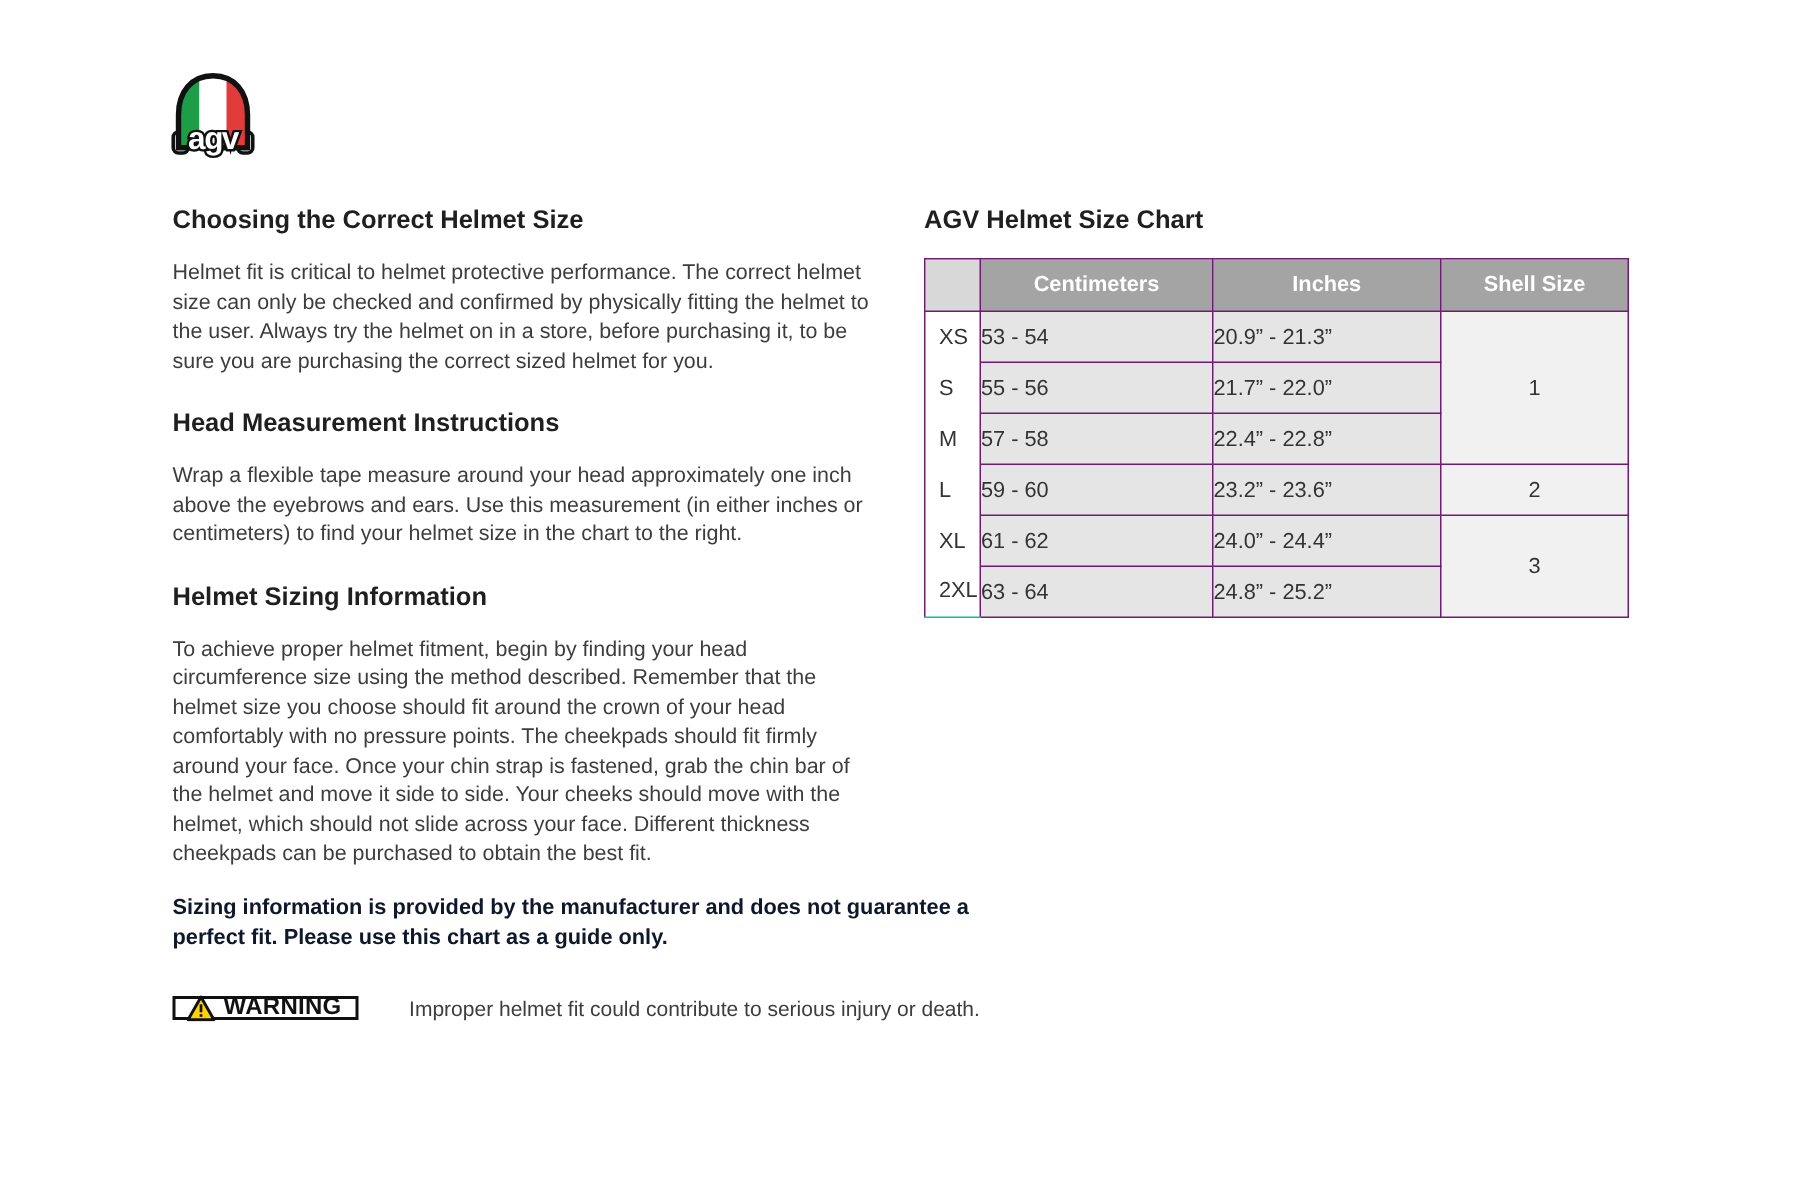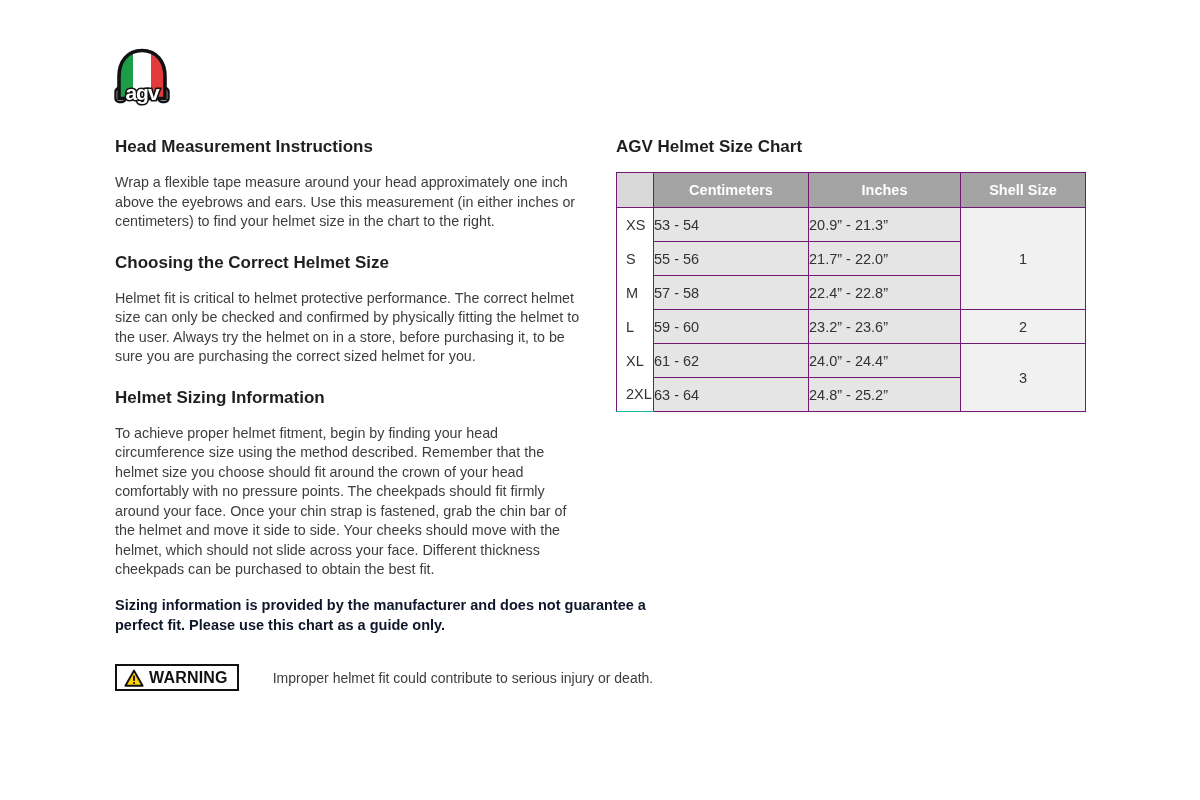--- a/index.html
+++ b/index.html
@@ -10,21 +10,21 @@
 
   .left-col { position:absolute; left:115px; top:136px; width:471px; }
   .section h2 { font-size:17px; line-height:21px; font-weight:700; color:#1f1f1f; margin:0 0 16px 0; }
   .section p  { font-size:14.3px; line-height:19.5px; color:#3d3d3d; margin:0 0 20px 0; }
 
   .disclaimer { position:absolute; left:115px; top:595px; width:532px;
                 font-size:14.5px; line-height:20px; font-weight:700; color:#0f172a; }
 
   .warning-row { position:absolute; left:115px; top:664px; display:flex; align-items:center; }
   .warning-box { display:flex; align-items:center; gap:5px; border:2px solid #111;
-                 padding:2px 9px 2px 7px; background:#fff; height:27px; }
+                 padding:2px 9px 2px 7px; background:#fff; height:16px; }
   .warning-box .w-label { font-size:16px; font-weight:700; color:#111; letter-spacing:0.2px; }
   .warning-text { margin-left:34px; font-size:14px; color:#3d3d3d; }
 
   .right-col { position:absolute; left:616px; top:136px; width:469px; }
   .chart-title { font-size:17px; line-height:21px; font-weight:700; color:#1f1f1f; }
   .chart-model { font-size:14px; line-height:17px; color:#3d3d3d; margin-top:1px; }
 
   table.size-chart { border-collapse:collapse; width:469px; margin-top:15px;
                      font-size:14.5px; color:#333; table-layout:fixed; }
   .size-chart th, .size-chart td { border:1px solid #701a75; }
@@ -59,26 +59,26 @@
       <rect x="19" y="0" width="18" height="61" fill="#ffffff"></rect>
       <rect x="37" y="0" width="19" height="61" fill="#e23b3b"></rect>
     </g>
     <path d="M28 3.5 C 13.5 3.5, 5 14.5, 5 29.5 L5 51.5 L51 51.5 L51 29.5 C51 14.5 42.5 3.5 28 3.5 Z" fill="none" stroke="#111" stroke-width="3.6"></path>
     <text x="28" y="52.5" text-anchor="middle" font-size="21" font-weight="bold" letter-spacing="-1" fill="#fff" stroke="#111" stroke-width="3.2" paint-order="stroke">agv</text>
   </svg>
 </div>
 
 <div class="left-col">
   <div class="section">
+    <h2>Choosing the Correct Helmet Size</h2>
+    <p>Helmet fit is critical to helmet protective performance. The correct helmet size can only be checked and confirmed by physically fitting the helmet to the user. Always try the helmet on in a store, before purchasing it, to be sure you are purchasing the correct sized helmet for you.</p>
+  </div>
+  <div class="section">
     <h2>Head Measurement Instructions</h2>
     <p>Wrap a flexible tape measure around your head approximately one inch above the eyebrows and ears. Use this measurement (in either inches or centimeters) to find your helmet size in the chart to the right.</p>
-  </div>
-  <div class="section">
-    <h2>Choosing the Correct Helmet Size</h2>
-    <p>Helmet fit is critical to helmet protective performance. The correct helmet size can only be checked and confirmed by physically fitting the helmet to the user. Always try the helmet on in a store, before purchasing it, to be sure you are purchasing the correct sized helmet for you.</p>
   </div>
   <div class="section">
     <h2>Helmet Sizing Information</h2>
     <p>To achieve proper helmet fitment, begin by finding your head circumference size using the method described. Remember that the helmet size you choose should fit around the crown of your head comfortably with no pressure points. The cheekpads should fit firmly around your face. Once your chin strap is fastened, grab the chin bar of the helmet and move it side to side. Your cheeks should move with the helmet, which should not slide across your face. Different thickness cheekpads can be purchased to obtain the best fit.</p>
   </div>
 </div>
 
 <p class="disclaimer">Sizing information is provided by the manufacturer and does not guarantee a perfect fit. Please use this chart as a guide only.</p>
 
 <div class="warning-row">

